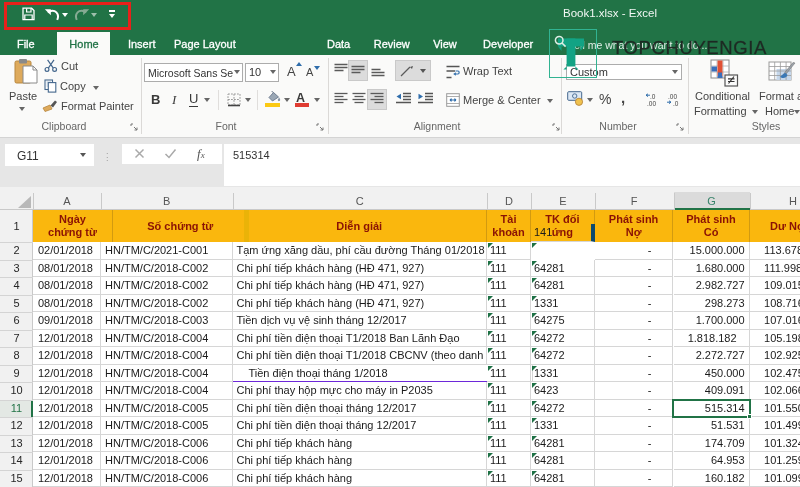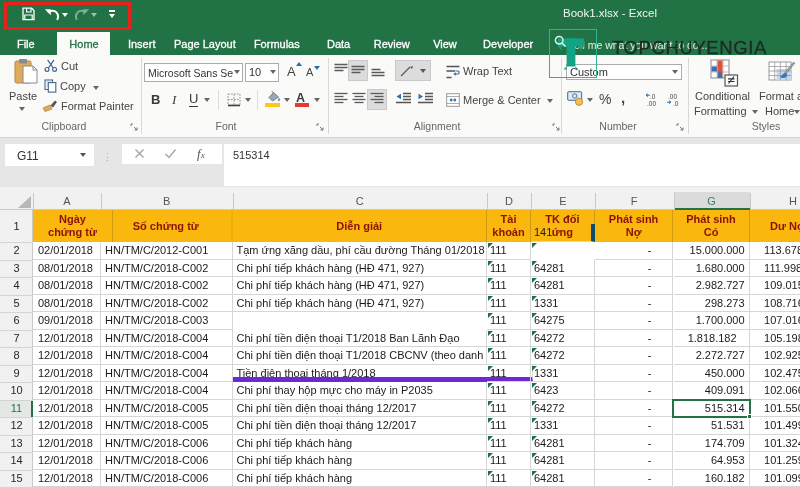--- a/index.html
+++ b/index.html
@@ -50,21 +50,20 @@
 <div class="caret" style="left:91px;top:13px;border-top-color:#9dbfab"></div>
 <div class="ab" style="left:109px;top:10px;width:6px;height:1.5px;background:#fff"></div>
 <div class="caret" style="left:109px;top:14px;border-top-color:#fff;border-left-width:3px;border-right-width:3px;border-top-width:4px"></div>
 <div class="ab" style="left:4px;top:2px;width:127px;height:28px;border:3px solid #e8211a"></div>
 <div class="ab" style="left:510px;top:7px;width:200px;text-align:center;font-size:11.5px;color:#f2f7f4">Book1.xlsx - Excel</div>
 <div id="hometab"></div>
 <div class="tab" style="left:-19.2px;width:90px;color:#fff">File</div>
 <div class="tab" style="left:39px;width:90px;color:#217346">Home</div>
 <div class="tab" style="left:96.7px;width:90px;color:#fff">Insert</div>
 <div class="tab" style="left:159.9px;width:90px;color:#fff">Page Layout</div>
-<div class="tab" style="left:231.8px;width:90px;color:#fff">Formulas</div>
 <div class="tab" style="left:293.6px;width:90px;color:#fff">Data</div>
 <div class="tab" style="left:346.8px;width:90px;color:#fff">Review</div>
 <div class="tab" style="left:400px;width:90px;color:#fff">View</div>
 <div class="tab" style="left:463.2px;width:90px;color:#fff">Developer</div>
 <div class="ab" style="left:569px;top:34px;height:22px;line-height:22px;font-size:10.5px;color:#e2efe8">Tell me what you want to do...</div>
 <div class="ab" id="ribbon"></div>
 <div class="gsep" style="left:141px"></div>
 <div class="gsep" style="left:327.5px"></div>
 <div class="gsep" style="left:561px"></div>
 <div class="gsep" style="left:687.5px"></div>
@@ -320,41 +319,41 @@
 <div class="rnum" style="top:434.5px;height:17.5px;line-height:17.5px">13</div>
 <div class="gl" style="left:0;top:434.5px;width:33px;height:1px;background:#d4d4d4"></div>
 <div class="rnum" style="top:452px;height:17.5px;line-height:17.5px">14</div>
 <div class="gl" style="left:0;top:452px;width:33px;height:1px;background:#d4d4d4"></div>
 <div class="rnum" style="top:469.5px;height:17.5px;line-height:17.5px">15</div>
 <div class="gl" style="left:0;top:469.5px;width:33px;height:1px;background:#d4d4d4"></div>
 <div class="ab" style="left:33px;top:210px;width:767px;height:32px;background:#fab70d"></div>
 <div class="ab" style="left:33px;top:210px;width:80px;height:32px;border-right:1px solid #d29a10;color:#8a1205;font-weight:bold;font-size:11px;line-height:13px;text-align:center;display:flex;align-items:center;justify-content:center">
       <div>Ngày<br>chứng từ</div>
     </div>
-<div class="ab" style="left:101px;top:210px;width:131.5px;height:32px;border-right:2px solid #eab308;color:#8a1205;font-weight:bold;font-size:11px;line-height:13px;text-align:center;display:flex;align-items:center;justify-content:center">
+<div class="ab" style="left:117px;top:210px;width:131.5px;height:32px;border-right:5px solid #eab308;color:#8a1205;font-weight:bold;font-size:11px;line-height:13px;text-align:center;display:flex;align-items:center;justify-content:center">
       <div>Số chứng từ</div>
     </div>
 <div class="ab" style="left:232.5px;top:210px;width:254.5px;height:32px;border-right:1px solid #d29a10;color:#8a1205;font-weight:bold;font-size:11px;line-height:13px;text-align:center;display:flex;align-items:center;justify-content:center">
       <div>Diễn giải</div>
     </div>
 <div class="ab" style="left:487px;top:210px;width:44px;height:32px;border-right:1px solid #d29a10;color:#8a1205;font-weight:bold;font-size:11px;line-height:13px;text-align:center;display:flex;align-items:center;justify-content:center">
       <div>Tài<br>khoản</div>
     </div>
 <div class="ab" style="left:531px;top:210px;width:63.7px;height:32px;border-right:1px solid #d29a10;color:#8a1205;font-weight:bold;font-size:11px;line-height:13px;text-align:center;display:flex;align-items:center;justify-content:center">
       <div>TK đối<br>ứng</div>
     </div>
 <div class="ab" style="left:594.7px;top:210px;width:78.8px;height:32px;border-right:1px solid #d29a10;color:#8a1205;font-weight:bold;font-size:11px;line-height:13px;text-align:center;display:flex;align-items:center;justify-content:center">
       <div>Phát sinh<br>Nợ</div>
     </div>
 <div class="ab" style="left:673.5px;top:210px;width:76.1px;height:32px;border-right:1px solid #d29a10;color:#8a1205;font-weight:bold;font-size:11px;line-height:13px;text-align:center;display:flex;align-items:center;justify-content:center">
       <div>Phát sinh<br>Có</div>
     </div>
 <div class="ab" style="left:770px;top:210px;width:40px;height:32px;color:#8a1205;font-weight:bold;font-size:11px;line-height:32px;white-space:nowrap;overflow:hidden">Dư Nợ đầu</div>
 <div class="cell" style="left:33px;top:242px;width:68px;border-right:1px solid #d6d6d6;border-bottom:1px solid #d6d6d6;text-align:right;padding-right:7px">02/01/2018</div>
-<div class="cell" style="left:101px;top:242px;width:131.5px;border-right:1px solid #d6d6d6;border-bottom:1px solid #d6d6d6;padding-left:4px">HN/TM/C/2012-C001</div>
+<div class="cell" style="left:101px;top:242px;width:131.5px;border-right:1px solid #d6d6d6;border-bottom:1px solid #d6d6d6;padding-left:4px">HN/TM/C/2021-C001</div>
 <div class="cell" style="left:232.5px;top:242px;width:254.5px;border-right:1px solid #d6d6d6;border-bottom:1px solid #d6d6d6;padding-left:4px">Tạm ứng xăng dầu, phí cầu đường Tháng 01/2018</div>
 <div class="cell" style="left:487px;top:242px;width:44px;border-right:1px solid #d6d6d6;border-bottom:1px solid #d6d6d6;padding-left:3px">111</div>
 <div class="cell" style="left:531px;top:224px;width:63.7px;border-right:4px solid #0c4a6e;border-bottom:1px solid #d6d6d6;padding-left:3px">141</div>
 <div class="cell" style="left:594.7px;top:242px;width:78.8px;border-right:1px solid #d6d6d6;border-bottom:1px solid #d6d6d6;text-align:right;padding-right:21px">-</div>
 <div class="cell" style="left:673.5px;top:242px;width:76.1px;border-right:1px solid #d6d6d6;border-bottom:1px solid #d6d6d6;text-align:right;padding-right:4px">15.000.000</div>
 <div class="cell" style="left:749.6px;top:242px;width:110px;border-right:1px solid #d6d6d6;border-bottom:1px solid #d6d6d6;padding-left:14.5px">113.678.000</div>
 <div class="tri" style="left:488px;top:243px"></div>
 <div class="tri" style="left:532px;top:243px"></div>
 <div class="cell" style="left:33px;top:259.5px;width:68px;border-right:1px solid #d6d6d6;border-bottom:1px solid #d6d6d6;text-align:right;padding-right:7px">08/01/2018</div>
 <div class="cell" style="left:101px;top:259.5px;width:131.5px;border-right:1px solid #d6d6d6;border-bottom:1px solid #d6d6d6;padding-left:4px">HN/TM/C/2018-C002</div>
@@ -381,20 +380,21 @@
 <div class="cell" style="left:232.5px;top:294.5px;width:254.5px;border-right:1px solid #d6d6d6;border-bottom:1px solid #d6d6d6;padding-left:4px">Chi phí tiếp khách hàng (HĐ 471, 927)</div>
 <div class="cell" style="left:487px;top:294.5px;width:44px;border-right:1px solid #d6d6d6;border-bottom:1px solid #d6d6d6;padding-left:3px">111</div>
 <div class="cell" style="left:531px;top:294.5px;width:63.7px;border-right:1px solid #d6d6d6;border-bottom:1px solid #d6d6d6;padding-left:3px">1331</div>
 <div class="cell" style="left:594.7px;top:294.5px;width:78.8px;border-right:1px solid #d6d6d6;border-bottom:1px solid #d6d6d6;text-align:right;padding-right:21px">-</div>
 <div class="cell" style="left:673.5px;top:294.5px;width:76.1px;border-right:1px solid #d6d6d6;border-bottom:1px solid #d6d6d6;text-align:right;padding-right:4px">298.273</div>
 <div class="cell" style="left:749.6px;top:294.5px;width:110px;border-right:1px solid #d6d6d6;border-bottom:1px solid #d6d6d6;padding-left:14.5px">108.716.000</div>
 <div class="tri" style="left:488px;top:295.5px"></div>
 <div class="tri" style="left:532px;top:295.5px"></div>
 <div class="cell" style="left:33px;top:312px;width:68px;border-right:1px solid #d6d6d6;border-bottom:1px solid #d6d6d6;text-align:right;padding-right:7px">09/01/2018</div>
 <div class="cell" style="left:101px;top:312px;width:131.5px;border-right:1px solid #d6d6d6;border-bottom:1px solid #d6d6d6;padding-left:4px">HN/TM/C/2018-C003</div>
+<div class="cell" style="left:232.5px;top:312px;width:254.5px;border-right:1px solid #d6d6d6;border-bottom:1px solid #d6d6d6;padding-left:4px">Tiền dịch vụ vệ sinh tháng 12/2017</div>
 <div class="cell" style="left:487px;top:312px;width:44px;border-right:1px solid #d6d6d6;border-bottom:1px solid #d6d6d6;padding-left:3px">111</div>
 <div class="cell" style="left:531px;top:312px;width:63.7px;border-right:1px solid #d6d6d6;border-bottom:1px solid #d6d6d6;padding-left:3px">64275</div>
 <div class="cell" style="left:594.7px;top:312px;width:78.8px;border-right:1px solid #d6d6d6;border-bottom:1px solid #d6d6d6;text-align:right;padding-right:21px">-</div>
 <div class="cell" style="left:673.5px;top:312px;width:76.1px;border-right:1px solid #d6d6d6;border-bottom:1px solid #d6d6d6;text-align:right;padding-right:4px">1.700.000</div>
 <div class="cell" style="left:749.6px;top:312px;width:110px;border-right:1px solid #d6d6d6;border-bottom:1px solid #d6d6d6;padding-left:14.5px">107.016.000</div>
 <div class="tri" style="left:488px;top:313px"></div>
 <div class="tri" style="left:532px;top:313px"></div>
 <div class="cell" style="left:33px;top:329.5px;width:68px;border-right:1px solid #d6d6d6;border-bottom:1px solid #d6d6d6;text-align:right;padding-right:7px">12/01/2018</div>
 <div class="cell" style="left:101px;top:329.5px;width:131.5px;border-right:1px solid #d6d6d6;border-bottom:1px solid #d6d6d6;padding-left:4px">HN/TM/C/2018-C004</div>
 <div class="cell" style="left:232.5px;top:329.5px;width:254.5px;border-right:1px solid #d6d6d6;border-bottom:1px solid #d6d6d6;padding-left:4px">Chi phí tiền điện thoại T1/2018 Ban Lãnh Đạo</div>
@@ -410,21 +410,21 @@
 <div class="cell" style="left:232.5px;top:347px;width:254.5px;border-right:1px solid #d6d6d6;border-bottom:1px solid #d6d6d6;padding-left:4px">Chi phí tiền điện thoại T1/2018 CBCNV (theo danh</div>
 <div class="cell" style="left:487px;top:347px;width:44px;border-right:1px solid #d6d6d6;border-bottom:1px solid #d6d6d6;padding-left:3px">111</div>
 <div class="cell" style="left:531px;top:347px;width:63.7px;border-right:1px solid #d6d6d6;border-bottom:1px solid #d6d6d6;padding-left:3px">64272</div>
 <div class="cell" style="left:594.7px;top:347px;width:78.8px;border-right:1px solid #d6d6d6;border-bottom:1px solid #d6d6d6;text-align:right;padding-right:21px">-</div>
 <div class="cell" style="left:673.5px;top:347px;width:76.1px;border-right:1px solid #d6d6d6;border-bottom:1px solid #d6d6d6;text-align:right;padding-right:4px">2.272.727</div>
 <div class="cell" style="left:749.6px;top:347px;width:110px;border-right:1px solid #d6d6d6;border-bottom:1px solid #d6d6d6;padding-left:14.5px">102.925.091</div>
 <div class="tri" style="left:488px;top:348px"></div>
 <div class="tri" style="left:532px;top:348px"></div>
 <div class="cell" style="left:33px;top:364.5px;width:68px;border-right:1px solid #d6d6d6;border-bottom:1px solid #d6d6d6;text-align:right;padding-right:7px">12/01/2018</div>
 <div class="cell" style="left:101px;top:364.5px;width:131.5px;border-right:1px solid #d6d6d6;border-bottom:1px solid #d6d6d6;padding-left:4px">HN/TM/C/2018-C004</div>
-<div class="cell" style="left:232.5px;top:364.5px;width:300px;border-right:1px solid #d6d6d6;border-bottom:5px solid #6d28d9;padding-left:4px">Tiền điện thoại tháng 1/2018</div>
+<div class="cell" style="left:232.5px;top:364.5px;width:300px;border-right:1px solid #d6d6d6;border-bottom:1px solid #6d28d9;padding-left:16px">Tiền điện thoại tháng 1/2018</div>
 <div class="cell" style="left:487px;top:364.5px;width:44px;border-right:1px solid #d6d6d6;border-bottom:1px solid #d6d6d6;padding-left:3px">111</div>
 <div class="cell" style="left:531px;top:364.5px;width:63.7px;border-right:1px solid #d6d6d6;border-bottom:1px solid #d6d6d6;padding-left:3px">1331</div>
 <div class="cell" style="left:594.7px;top:364.5px;width:78.8px;border-right:1px solid #d6d6d6;border-bottom:1px solid #d6d6d6;text-align:right;padding-right:21px">-</div>
 <div class="cell" style="left:673.5px;top:364.5px;width:76.1px;border-right:1px solid #d6d6d6;border-bottom:1px solid #d6d6d6;text-align:right;padding-right:4px">450.000</div>
 <div class="cell" style="left:749.6px;top:364.5px;width:110px;border-right:1px solid #d6d6d6;border-bottom:1px solid #d6d6d6;padding-left:14.5px">102.475.091</div>
 <div class="tri" style="left:488px;top:365.5px"></div>
 <div class="tri" style="left:532px;top:365.5px"></div>
 <div class="cell" style="left:33px;top:382px;width:68px;border-right:1px solid #d6d6d6;border-bottom:1px solid #d6d6d6;text-align:right;padding-right:7px">12/01/2018</div>
 <div class="cell" style="left:101px;top:382px;width:131.5px;border-right:1px solid #d6d6d6;border-bottom:1px solid #d6d6d6;padding-left:4px">HN/TM/C/2018-C004</div>
 <div class="cell" style="left:232.5px;top:382px;width:254.5px;border-right:1px solid #d6d6d6;border-bottom:1px solid #d6d6d6;padding-left:4px">Chi phí thay hộp mực cho máy in P2035</div>

